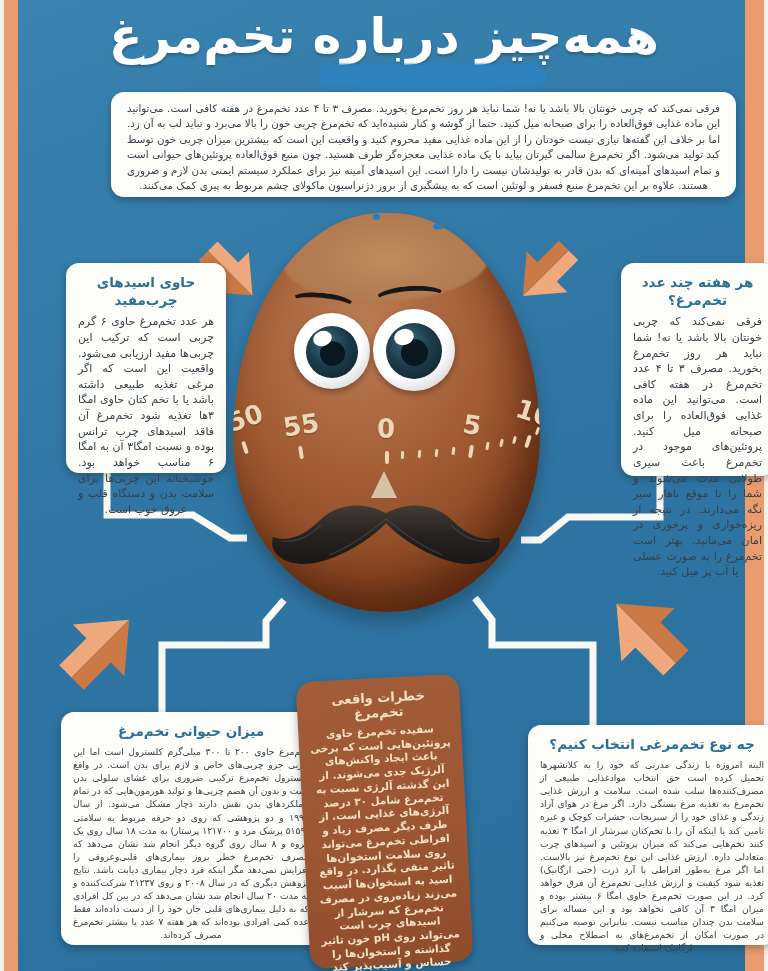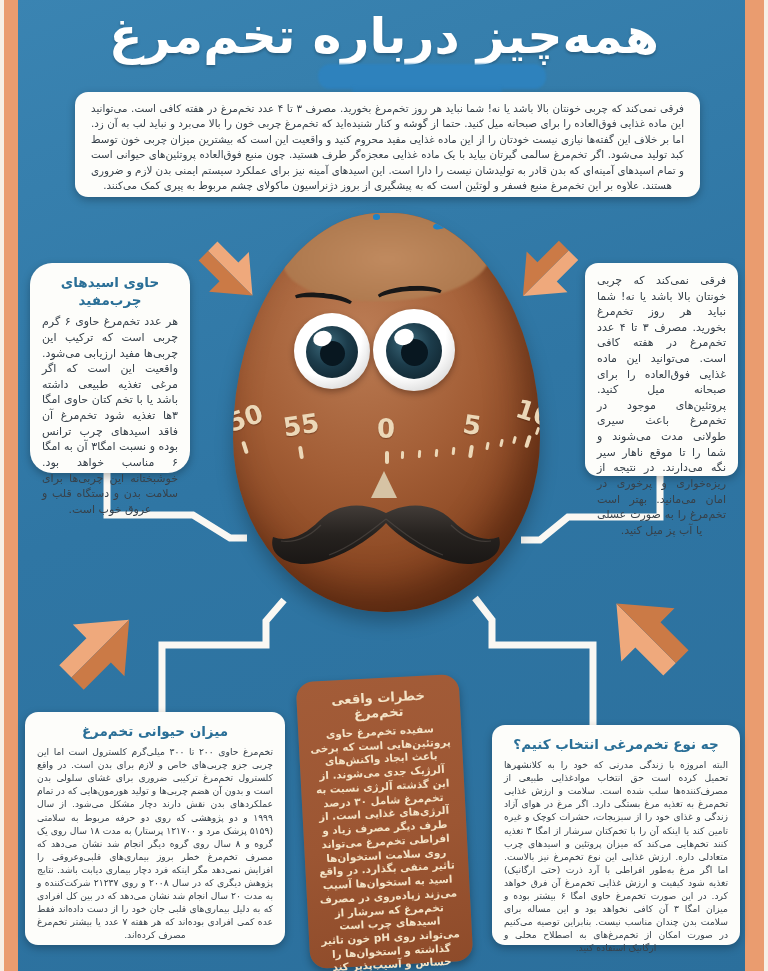--- a/index.html
+++ b/index.html
@@ -10,21 +10,21 @@
     --danger-box:#9c5633; --danger-text:#f4e3c6;
     --connector:#faf8f3; --dial-cream:#ecd8b8;
   }
   *{margin:0;padding:0;box-sizing:border-box;}
   html,body{width:768px;height:971px;overflow:hidden;}
   body{font-family:"DejaVu Sans","Liberation Sans",sans-serif;}
   #poster{position:relative;width:768px;height:971px;
     background:linear-gradient(160deg,var(--background-light) 0%,var(--background) 45%,#2b6f9c 100%);overflow:hidden;}
   .strip{position:absolute;top:0;height:971px;}
   .box{position:absolute;background:#fdfdfa;border-radius:13px;
-    box-shadow:0 3px 8px rgba(0,0,0,.28);direction:rtl;padding:10px 12px;}
+    box-shadow:0 3px 8px rgba(0,0,0,.28);direction:rtl;padding:10px 12px;margin-left:36px;}
   .box h2{color:var(--box-title);font-size:13.5px;font-weight:bold;text-align:center;margin-bottom:5px;line-height:1.35;}
   .box p{color:var(--body-text);font-size:11px;line-height:1.42;text-align:justify;text-align-last:center;}
   .intro p{font-size:10.3px;line-height:1.5;}
   .title{position:absolute;left:0;right:0;top:8px;text-align:center;color:#fff;
     font-size:49px;font-weight:bold;direction:rtl;text-shadow:0 2px 3px rgba(0,0,0,.25);letter-spacing:-1px;}
   .smudge{position:absolute;background:#2e82bd;filter:blur(1.2px);}
   svg.layer{position:absolute;left:0;top:0;}
   .arrow{position:absolute;}
   
   #egg{position:absolute;left:233px;top:213px;width:307px;height:399px;
@@ -101,26 +101,27 @@
     <svg width="99" height="99" viewBox="0 0 100 100">
         <polygon points="8,32 48,32 48,12 93,50 8,50" fill="var(--arrow-light)"></polygon>
         <polygon points="8,50 93,50 48,88 48,68 8,68" fill="var(--arrow-dark)"></polygon>
       </svg>
   </div>
 
   <div class="box intro" style="left:75px;top:92px;width:625px;height:105px;padding:9px 16px;">
     <p>فرقی نمی‌کند که چربی خونتان بالا باشد یا نه! شما نباید هر روز تخم‌مرغ بخورید. مصرف ۳ تا ۴ عدد تخم‌مرغ در هفته کافی است. می‌توانید این ماده غذایی فوق‌العاده را برای صبحانه میل کنید. حتما از گوشه و کنار شنیده‌اید که تخم‌مرغ چربی خون را بالا می‌برد و نباید لب به آن زد. اما بر خلاف این گفته‌ها نیازی نیست خودتان را از این ماده غذایی مفید محروم کنید و واقعیت این است که بیشترین میزان چربی خون توسط کبد تولید می‌شود. اگر تخم‌مرغ سالمی گیرتان بیاید با یک ماده غذایی معجزه‌گر طرف هستید. چون منبع فوق‌العاده پروتئین‌های حیوانی است و تمام اسیدهای آمینه‌ای که بدن قادر به تولیدشان نیست را دارا است. این اسیدهای آمینه نیز برای عملکرد سیستم ایمنی بدن لازم و ضروری هستند. علاوه بر این تخم‌مرغ منبع فسفر و لوتئین است که به پیشگیری از بروز دژنراسیون ماکولای چشم مربوط به پیری کمک می‌کنند.</p>
   </div>
 
-  <div class="box" style="left:30px;top:263px;width:160px;height:210px;border-radius:22px;">
+  <div class="box" style="left:30px;top:263px;width:160px;height:210px;">
     <h2>حاوی اسیدهای چرب‌مفید</h2>
     <p>هر عدد تخم‌مرغ حاوی ۶ گرم چربی است که ترکیب این چربی‌ها مفید ارزیابی می‌شود. واقعیت این است که اگر مرغی تغذیه طبیعی داشته باشد یا با تخم کتان حاوی امگا ۳ها تغذیه شود تخم‌مرغ آن فاقد اسیدهای چرب ترانس بوده و نسبت امگا۳ آن به امگا ۶ مناسب خواهد بود. خوشبختانه این چربی‌ها برای سلامت بدن و دستگاه قلب و عروق خوب است.</p>
   </div>
 
   <div class="box" style="left:585px;top:263px;width:153px;height:213px;">
+    <h2>هر هفته چند عدد تخم‌مرغ؟</h2>
     <p>فرقی نمی‌کند که چربی خونتان بالا باشد یا نه! شما نباید هر روز تخم‌مرغ بخورید. مصرف ۳ تا ۴ عدد تخم‌مرغ در هفته کافی است. می‌توانید این ماده غذایی فوق‌العاده را برای صبحانه میل کنید. پروتئین‌های موجود در تخم‌مرغ باعث سیری طولانی مدت می‌شوند و شما را تا موقع ناهار سیر نگه می‌دارند. در نتیجه از ریزه‌خواری و پرخوری در امان می‌مانید. بهتر است تخم‌مرغ را به صورت عسلی یا آب پز میل کنید.</p>
   </div>
 
   <div class="box" style="left:25px;top:712px;width:260px;height:233px;">
     <h2>میزان حیوانی تخم‌مرغ</h2>
     <p style="font-size:9.2px;">تخم‌مرغ حاوی ۲۰۰ تا ۳۰۰ میلی‌گرم کلسترول است اما این چربی جزو چربی‌های خاص و لازم برای بدن است. در واقع کلسترول تخم‌مرغ ترکیبی ضروری برای غشای سلولی بدن است و بدون آن هضم چربی‌ها و تولید هورمون‌هایی که در تمام عملکردهای بدن نقش دارند دچار مشکل می‌شود. از سال ۱۹۹۹ و دو پژوهشی که روی دو حرفه مربوط به سلامتی (۵۱۵۹ پزشک مرد و ۱۲۱۷۰۰ پرستار) به مدت ۱۸ سال روی یک گروه و ۸ سال روی گروه دیگر انجام شد نشان می‌دهد که مصرف تخم‌مرغ خطر بروز بیماری‌های قلبی‌وعروقی را افزایش نمی‌دهد مگر اینکه فرد دچار بیماری دیابت باشد. نتایج پژوهش دیگری که در سال ۲۰۰۸ و روی ۲۱۲۳۷ شرکت‌کننده و به مدت ۲۰ سال انجام شد نشان می‌دهد که در بین کل افرادی که به دلیل بیماری‌های قلبی جان خود را از دست داده‌اند فقط عده کمی افرادی بوده‌اند که هر هفته ۷ عدد یا بیشتر تخم‌مرغ مصرف کرده‌اند.</p>
   </div>
 
   <div class="box" style="left:492px;top:725px;width:248px;height:220px;">
     <h2>چه نوع تخم‌مرغی انتخاب کنیم؟</h2>

